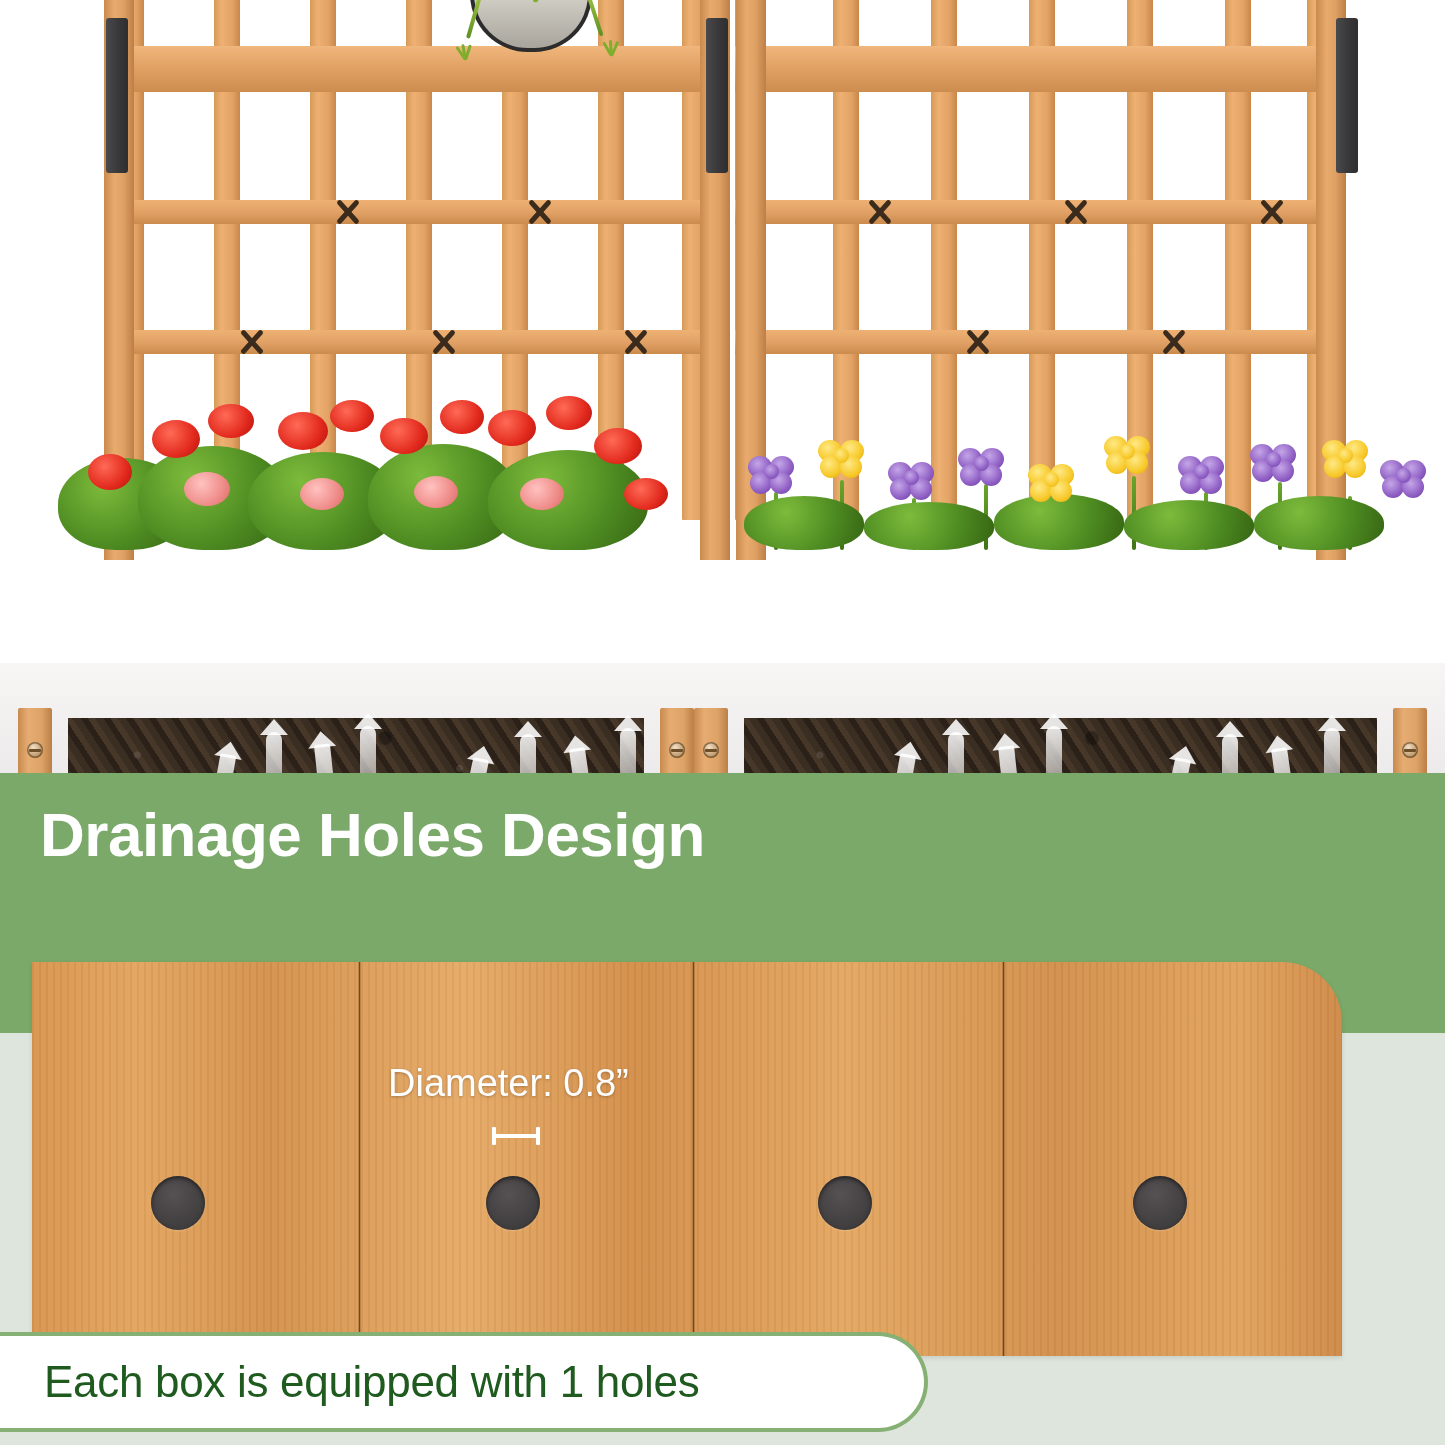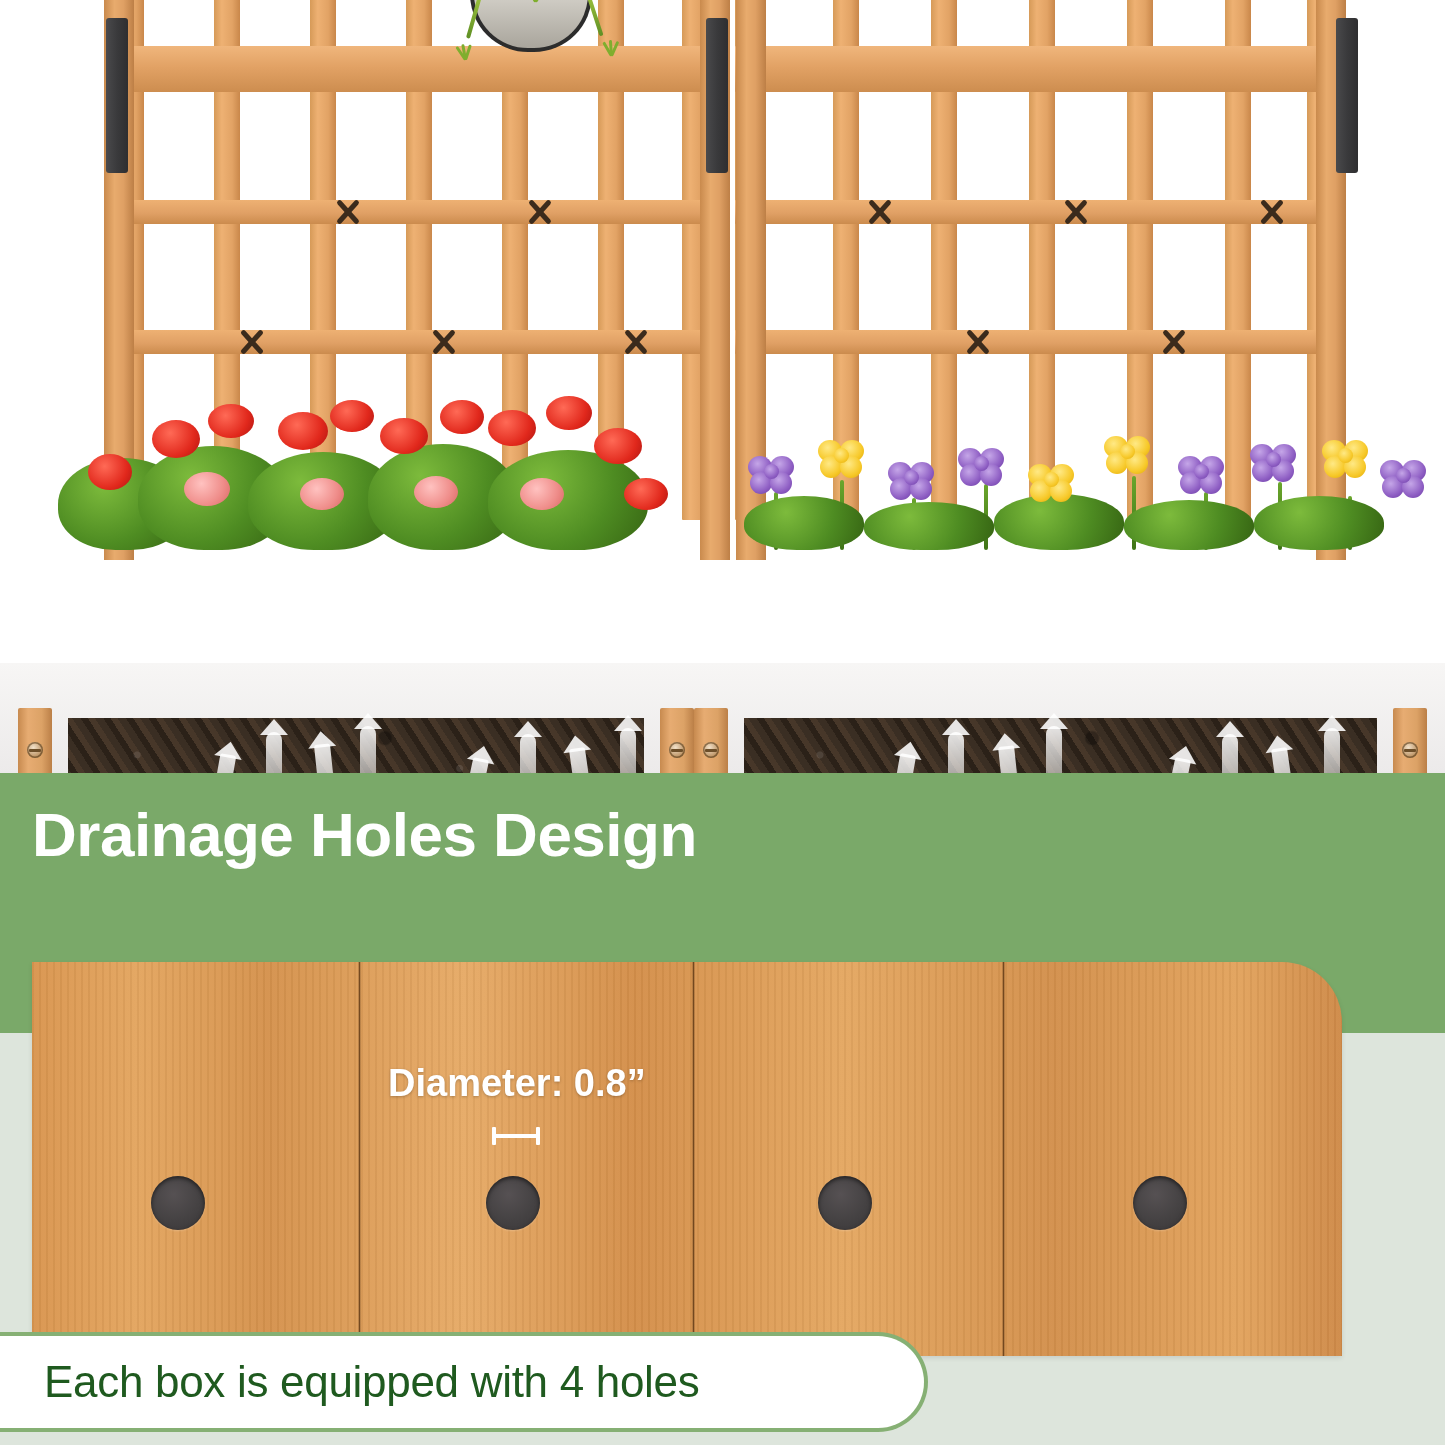--- a/index.html
+++ b/index.html
@@ -151,21 +151,21 @@
   .pansy.purple span { background:radial-gradient(circle at 40% 35%,#c5a6e8,#8f5fc4 60%,#6a3aa3); }
   .pansy.yellow span { background:radial-gradient(circle at 40% 35%,#ffe985,#f7c92a 60%,#e0a805); }
   .pstem { position:absolute; width:4px; background:linear-gradient(#6aa62c,#3f7317); border-radius:2px; }
 
   
   .banner {
     position:absolute; left:0; top:773px; width:1445px; height:260px;
     background:#7aa969;
   }
   .banner-title {
-    position:absolute; left:32px; top:26px;
+    position:absolute; left:40px; top:26px;
     font-size:62px; font-weight:bold; color:#ffffff; letter-spacing:-0.5px;
     white-space:nowrap;
   }
   .banner-sub {
     position:absolute; left:44px; top:120px;
     font-size:35px; color:#ffffff; letter-spacing:-0.2px; white-space:nowrap;
   }
 
   
   .mint {
@@ -187,21 +187,21 @@
     position:absolute; top:0; bottom:0; width:3px;
     background:linear-gradient(90deg,rgba(90,50,15,.0),rgba(80,44,12,.75),rgba(90,50,15,.0));
   }
   .hole {
     position:absolute; width:54px; height:54px; border-radius:50%;
     background:radial-gradient(circle at 42% 34%,#565153,#454243 55%,#393637);
     box-shadow:inset 0 2px 4px rgba(0,0,0,.55), 0 1px 2px rgba(255,255,255,.20);
   }
   .dim-label {
     position:absolute; left:388px; top:1062px;
-    font-size:38px; color:#ffffff; font-weight:700; white-space:nowrap;
+    font-size:38px; color:#ffffff; font-weight:400; white-space:nowrap;
     text-shadow:0 1px 3px rgba(0,0,0,.25);
   }
   .measure {
     position:absolute; left:492px; top:1127px; width:48px; height:18px;
   }
   .measure .mbar {
     position:absolute; left:0; right:0; top:7px; height:4px; background:#ffffff; border-radius:1px;
   }
   .measure .mcap {
     position:absolute; top:0; width:4px; height:18px; background:#ffffff; border-radius:1px;
@@ -479,16 +479,16 @@
   </div>
 
   <div class="dim-label">Diameter: 0.8”</div>
   <div class="measure">
     <div class="mcap l"></div>
     <div class="mbar"></div>
     <div class="mcap r"></div>
   </div>
 
   <div class="pill">
-    <div class="pill-text">Each box is equipped with 4 holes</div>
+    <div class="pill-text">Each box is equipped with 1 holes</div>
   </div>
 
 </div>
 
 </body></html>

